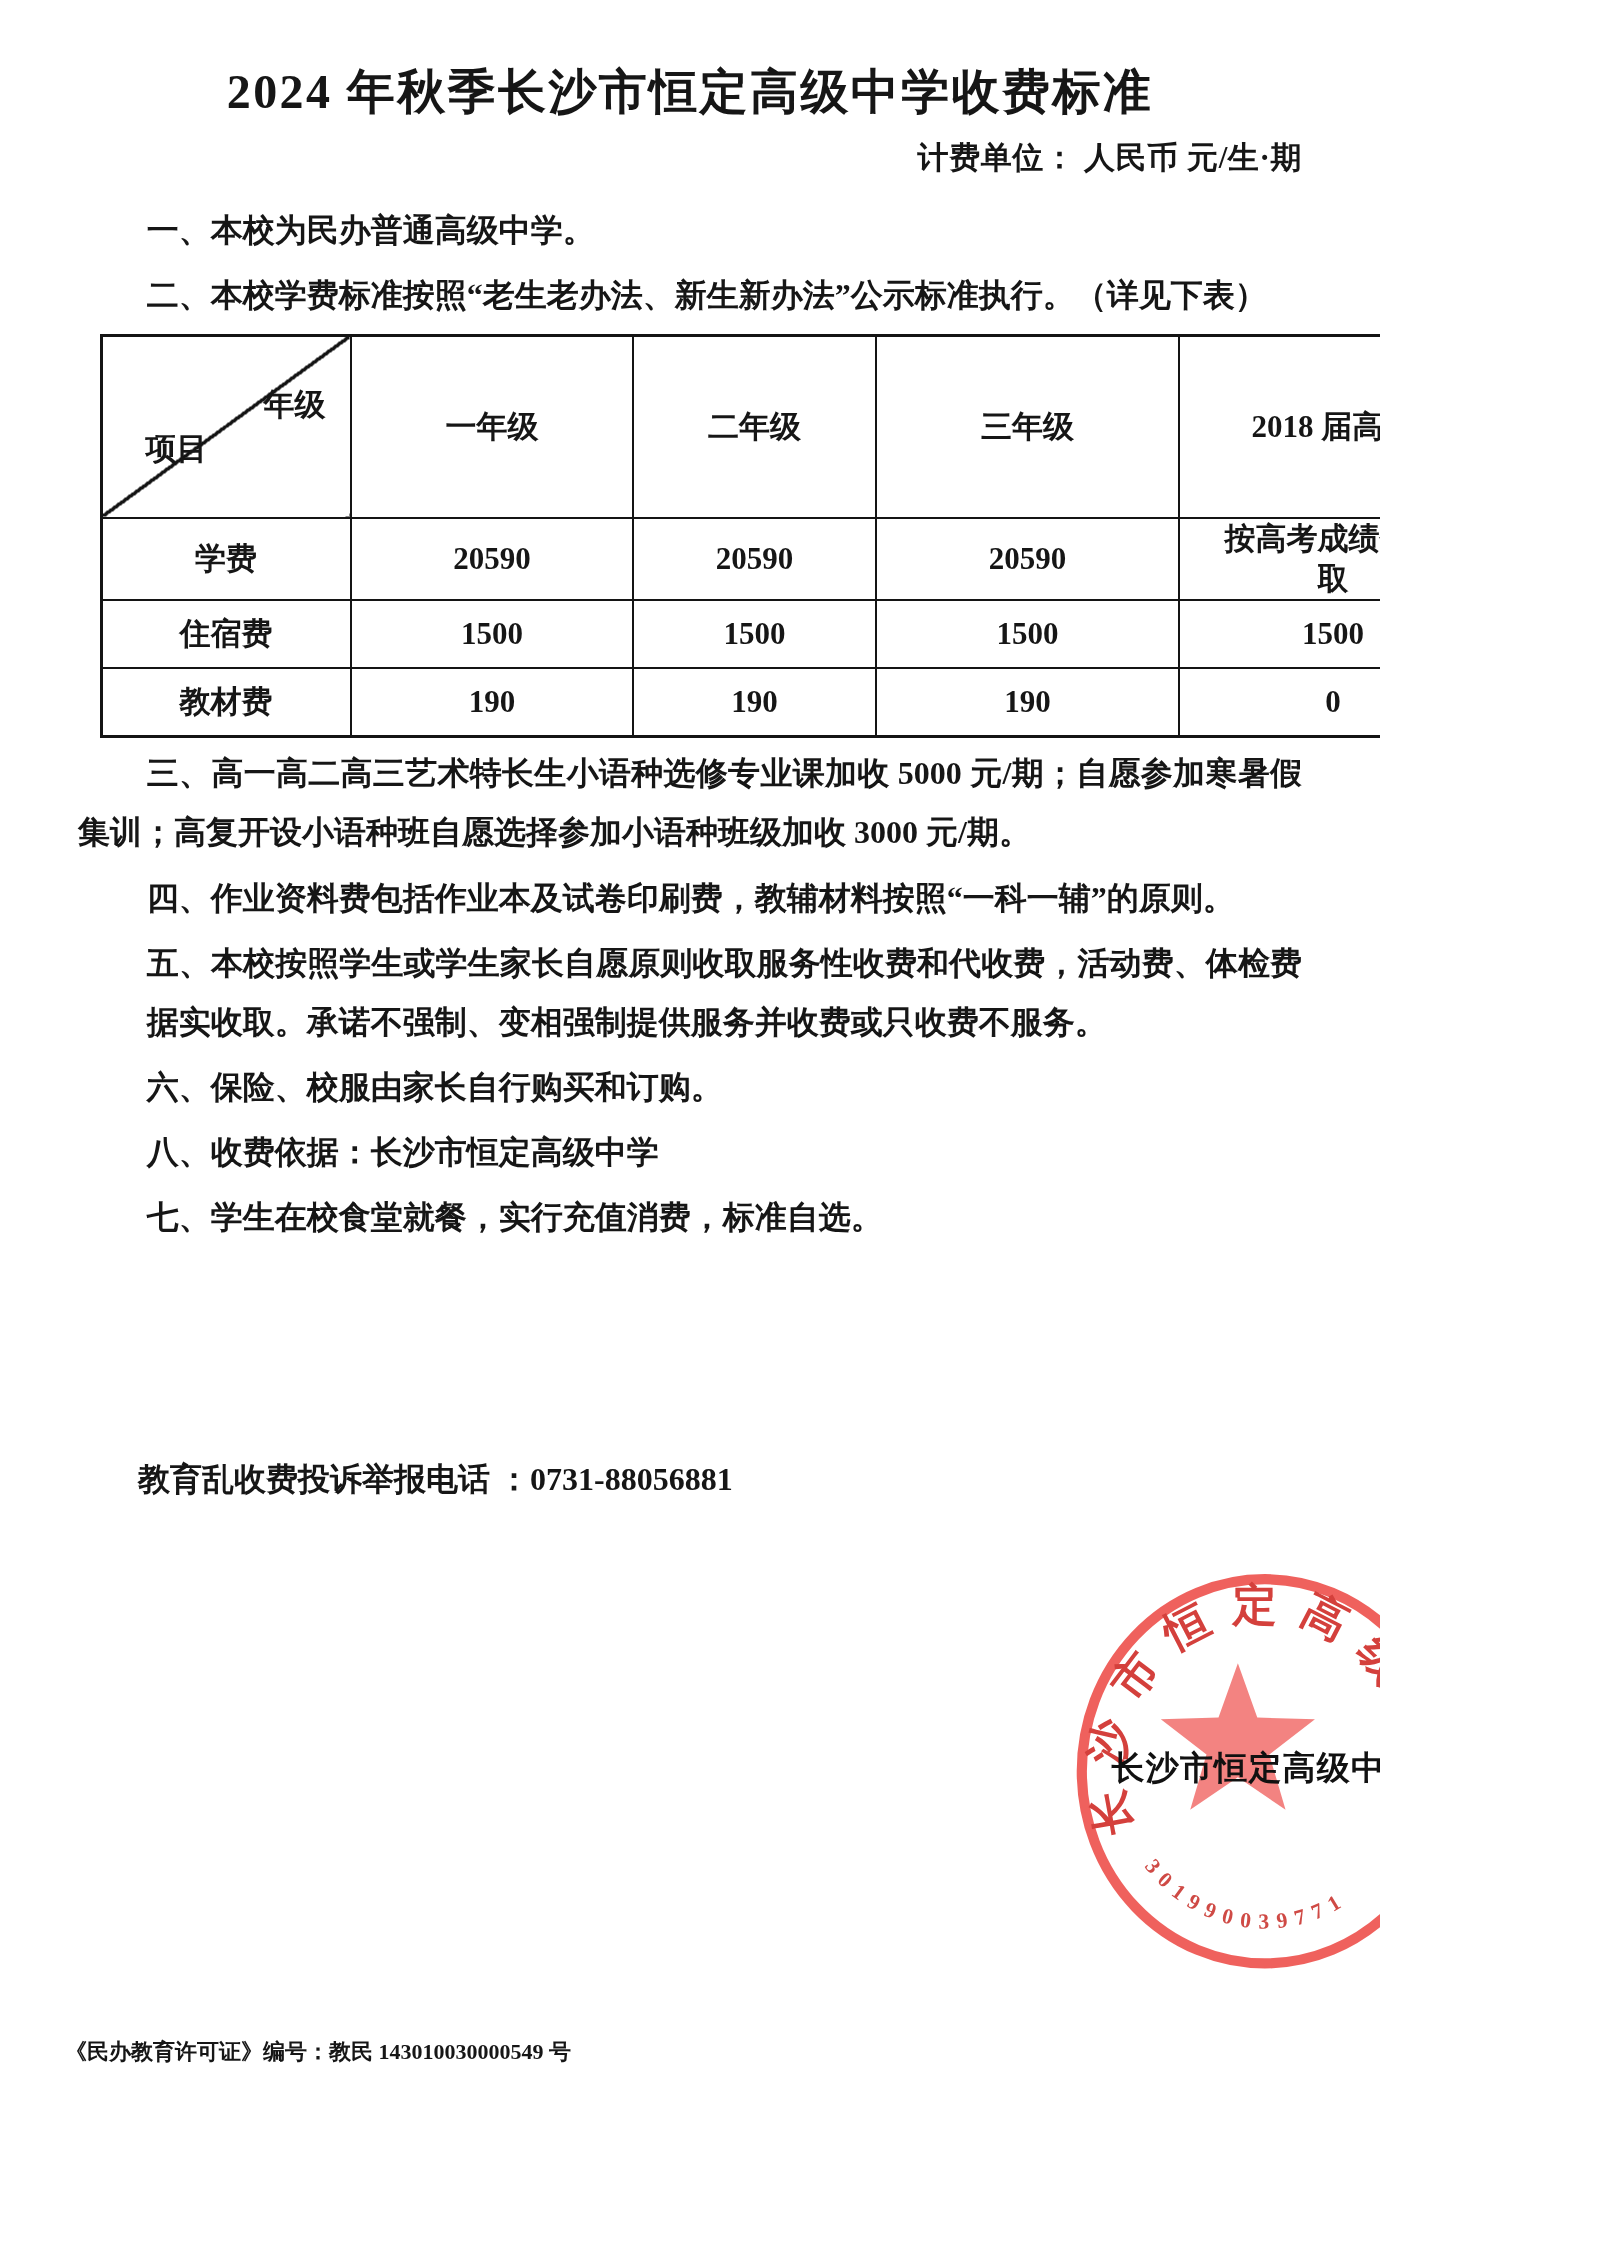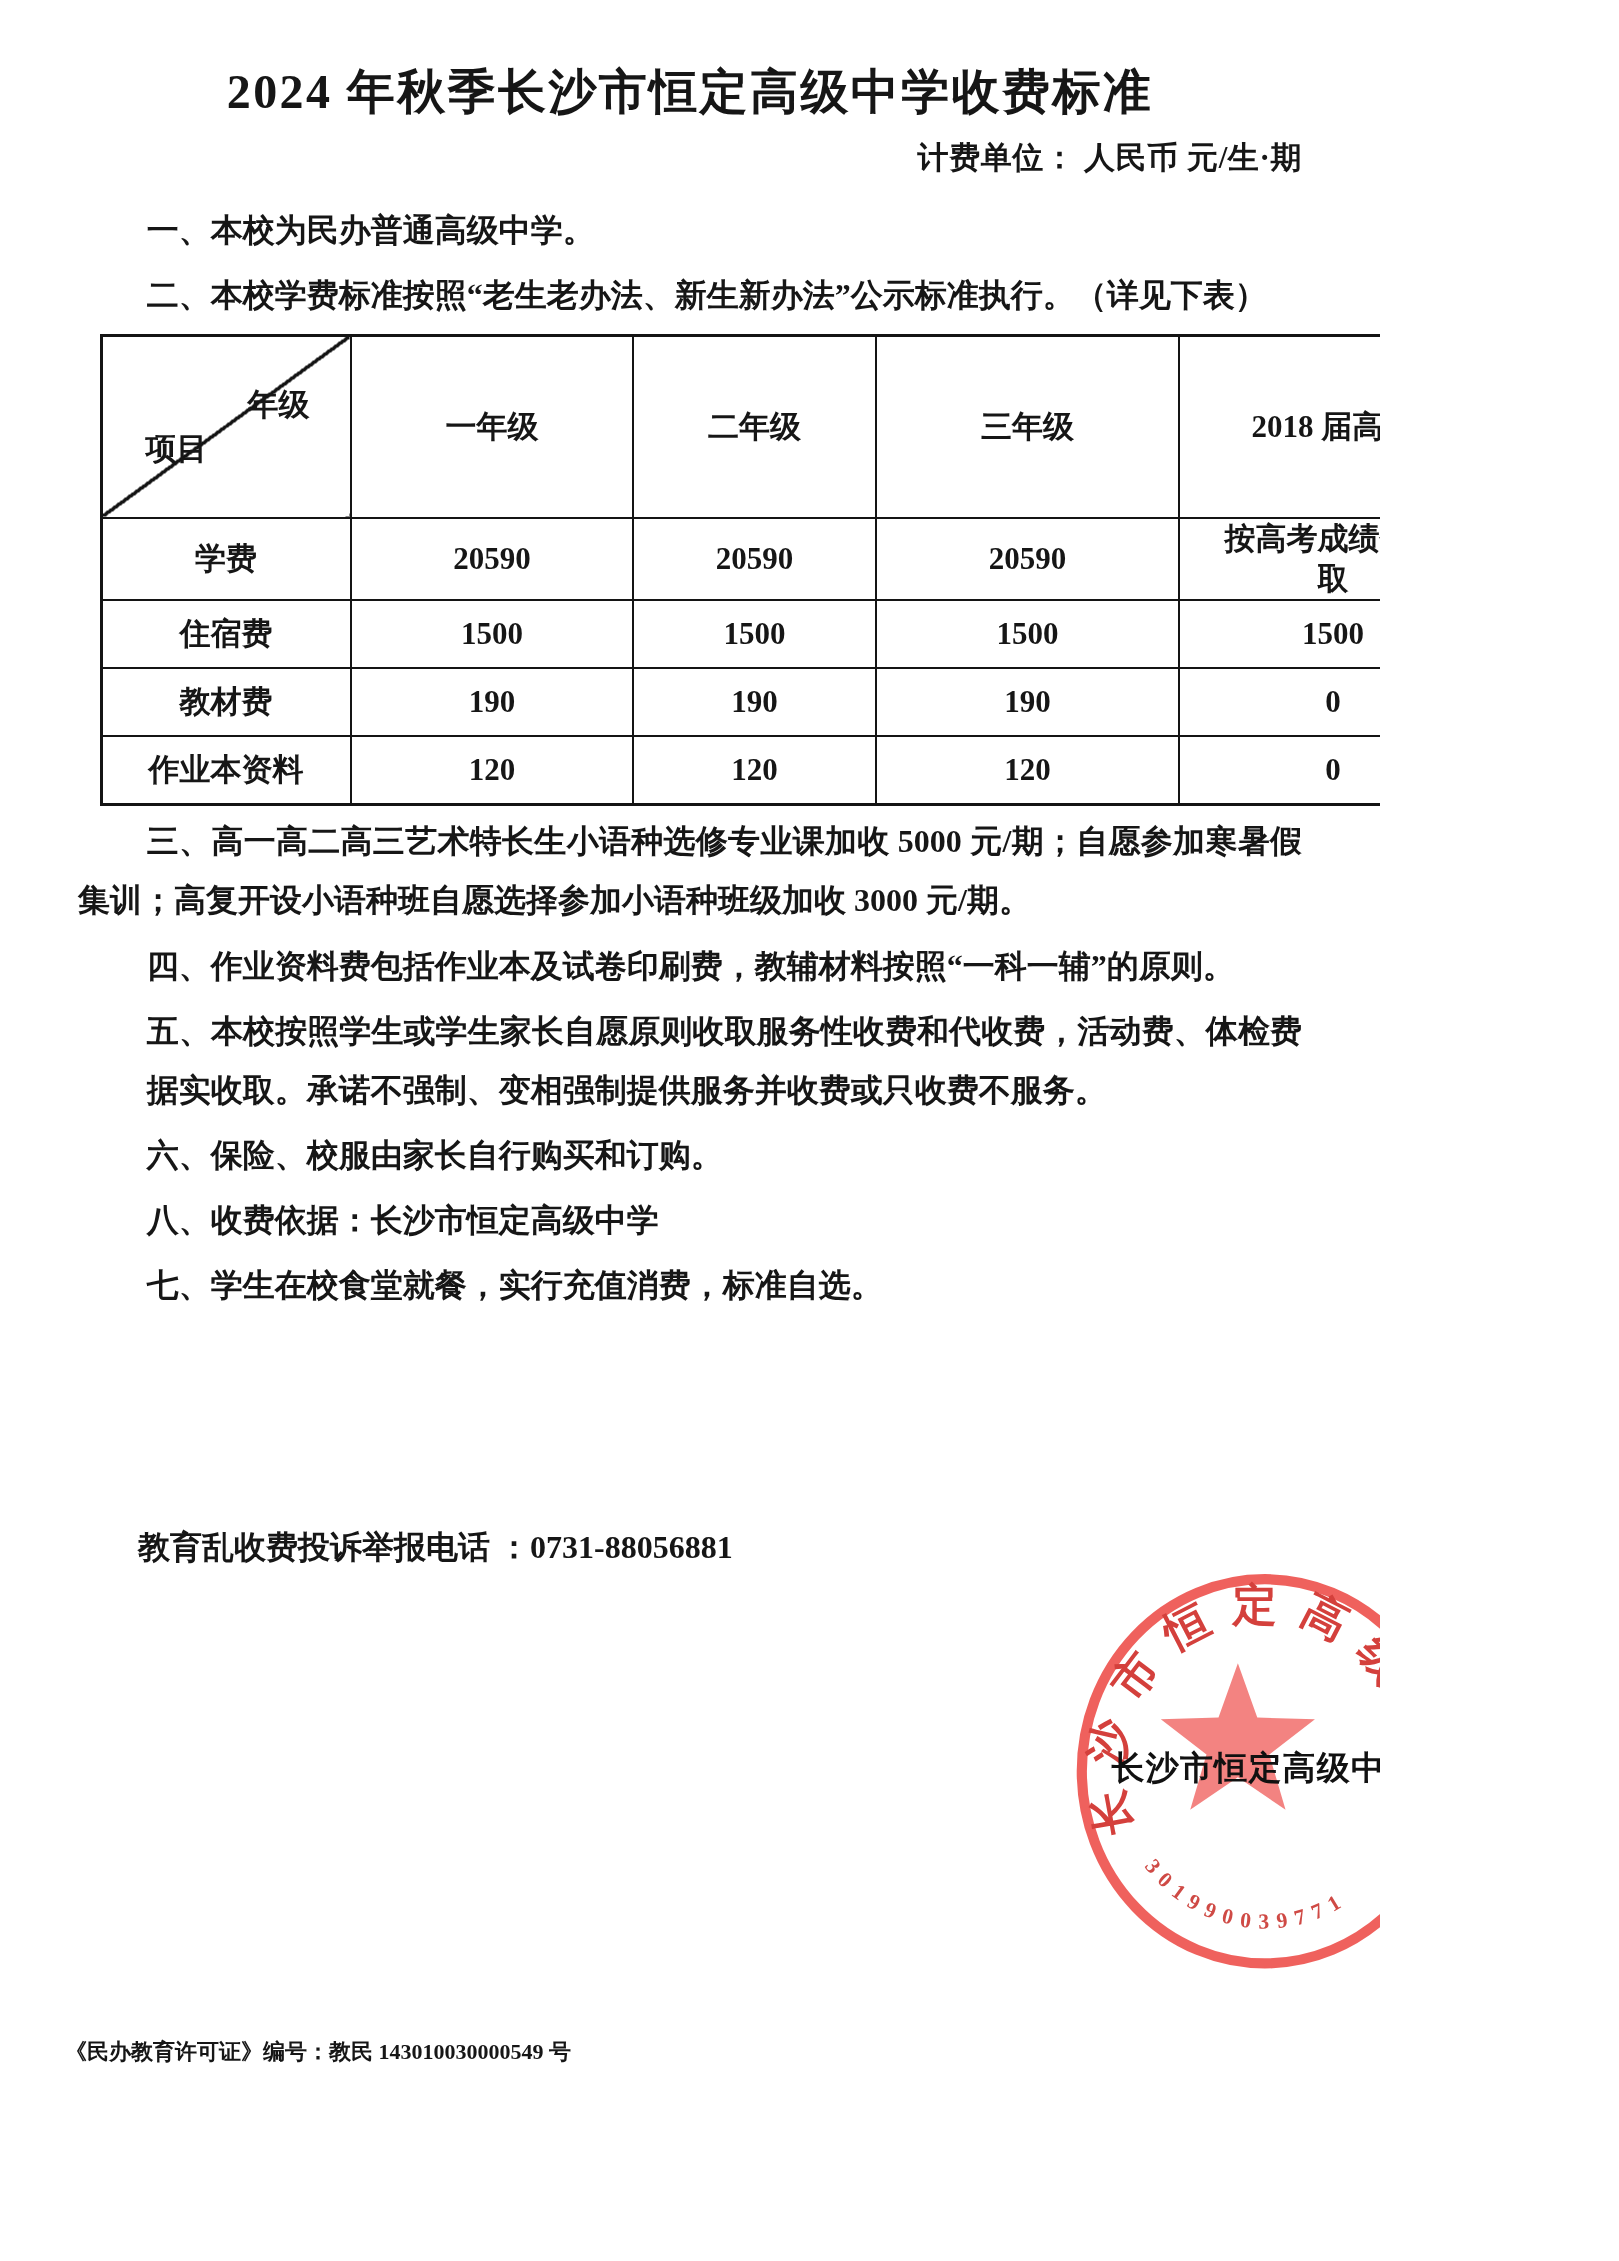--- a/index.html
+++ b/index.html
@@ -59,21 +59,21 @@
   }
   table.fee tr.head td { height: 180px; }
   table.fee tr.data td { height: 66px; }
   td.corner {
     position: relative;
     background: linear-gradient(to bottom right,
       transparent 0, transparent calc(50% - 1.8px),
       #141414 calc(50% - 1.8px), #141414 calc(50% + 1.8px),
       transparent calc(50% + 1.8px), transparent 100%);
   }
-  .corner-top  { position: absolute; top: 47px;  right: 40px; margin-left: 36px; }
+  .corner-top  { position: absolute; top: 47px;  right: 24px; margin-left: 36px; }
   .corner-bottom { position: absolute; top: 91px; left: 43px; text-align: right; }
   td.cell-note {
     text-align: left;
     text-indent: 1em;
     padding: 6px 12px;
     font-size: 29px;
     line-height: 1.3;
   }
 
   .hotline {
@@ -158,27 +158,20 @@
         <td>1500</td>
         <td>1500</td>
       </tr>
       <tr class="data">
         <td>教材费</td>
         <td>190</td>
         <td>190</td>
         <td>190</td>
         <td>0</td>
       </tr>
-      <tr class="data">
-        <td>作业本资料</td>
-        <td>120</td>
-        <td>120</td>
-        <td>120</td>
-        <td>0</td>
-      </tr>
     </tbody>
       </table>
 
     <p class="item">三、高一高二高三艺术特长生小语种选修专业课加收 5000 元/期；自愿参加寒暑假集训；高复开设小语种班自愿选择参加小语种班级加收 3000 元/期。</p>
     <p class="item">四、作业资料费包括作业本及试卷印刷费，教辅材料按照“一科一辅”的原则。</p>
     <p class="item block-indent">五、本校按照学生或学生家长自愿原则收取服务性收费和代收费，活动费、体检费据实收取。承诺不强制、变相强制提供服务并收费或只收费不服务。</p>
     <p class="item">六、保险、校服由家长自行购买和订购。</p>
     <p class="item">八、收费依据：长沙市恒定高级中学</p>
     <p class="item">七、学生在校食堂就餐，实行充值消费，标准自选。</p>
 

